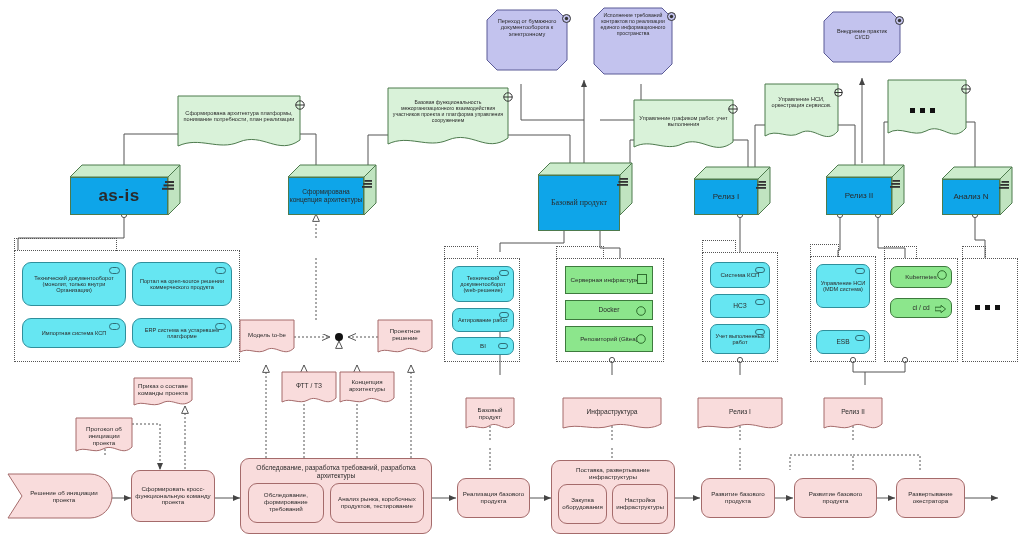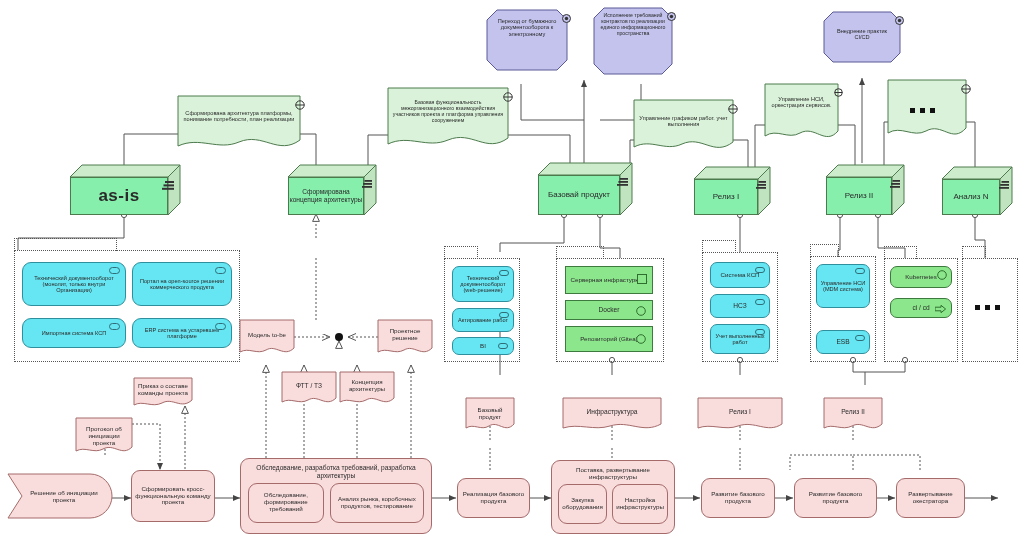--- a/index.html
+++ b/index.html
@@ -15,21 +15,21 @@
   .t-cyan{background:#66e6f2;border:1px solid #2f8f9c;}
   .t-pink{background:#f9dcdc;border:1px solid #a56b6b;}
 
   
   .rbox{border-radius:9px;}
   .rbox-s{border-radius:7px;}
 
   
   .box3d{position:absolute;}
   .box3d .face{position:absolute;left:0;bottom:0;right:12px;top:12px;
-     background:#86efac;border:1px solid #4d7a4d;display:flex;align-items:center;
+     background:#0ea5e9;border:1px solid #4d7a4d;display:flex;align-items:center;
      justify-content:center;text-align:center;line-height:1.15;}
   .box3d svg{position:absolute;left:0;top:0;overflow:visible;}
 
   
   .wavy{position:absolute;}
   .wavy .wtxt{position:absolute;left:0;right:0;top:6px;text-align:center;
      line-height:1.14;padding:0 4px;box-sizing:border-box;}
   .wavy svg{position:absolute;left:0;top:0;overflow:visible;}
 
   
@@ -292,21 +292,21 @@
     <div class="face fs65">Сформирована концепция архитектуры</div>
     <span class="g-ico" style="right:14px;top:15px;">
       <svg width="10" height="9">
           <rect x="2.5" y="0" width="7.5" height="1.8" fill="#333"></rect>
           <rect x="1.2" y="3" width="8.8" height="1.8" fill="#333"></rect>
           <rect x="0" y="6" width="10" height="1.8" fill="#333"></rect>
         </svg>
     </span>
   </div>
 
-  <div class="box3d" style="left:538px;top:163px;width:94px;height:52px;">
+  <div class="box3d" style="left:538px;top:163px;width:94px;height:68px;font-family:Liberation Serif, serif;">
     <svg width="94" height="52">
       <polygon points="0,12 12,0 94,0 82,12" fill="#cceccc" stroke="#4d7a4d" stroke-width="1"></polygon>
       <polygon points="82,12 94,0 94,40 82,52" fill="#c0e4c0" stroke="#4d7a4d" stroke-width="1"></polygon>
     </svg>
     <div class="face fs8">Базовай продукт</div>
     <span class="g-ico" style="right:15px;top:15px;">
       <svg width="11" height="9">
           <rect x="2.8" y="0" width="8.2" height="1.8" fill="#333"></rect>
           <rect x="1.4" y="3" width="9.6" height="1.8" fill="#333"></rect>
           <rect x="0" y="6" width="11" height="1.8" fill="#333"></rect>

